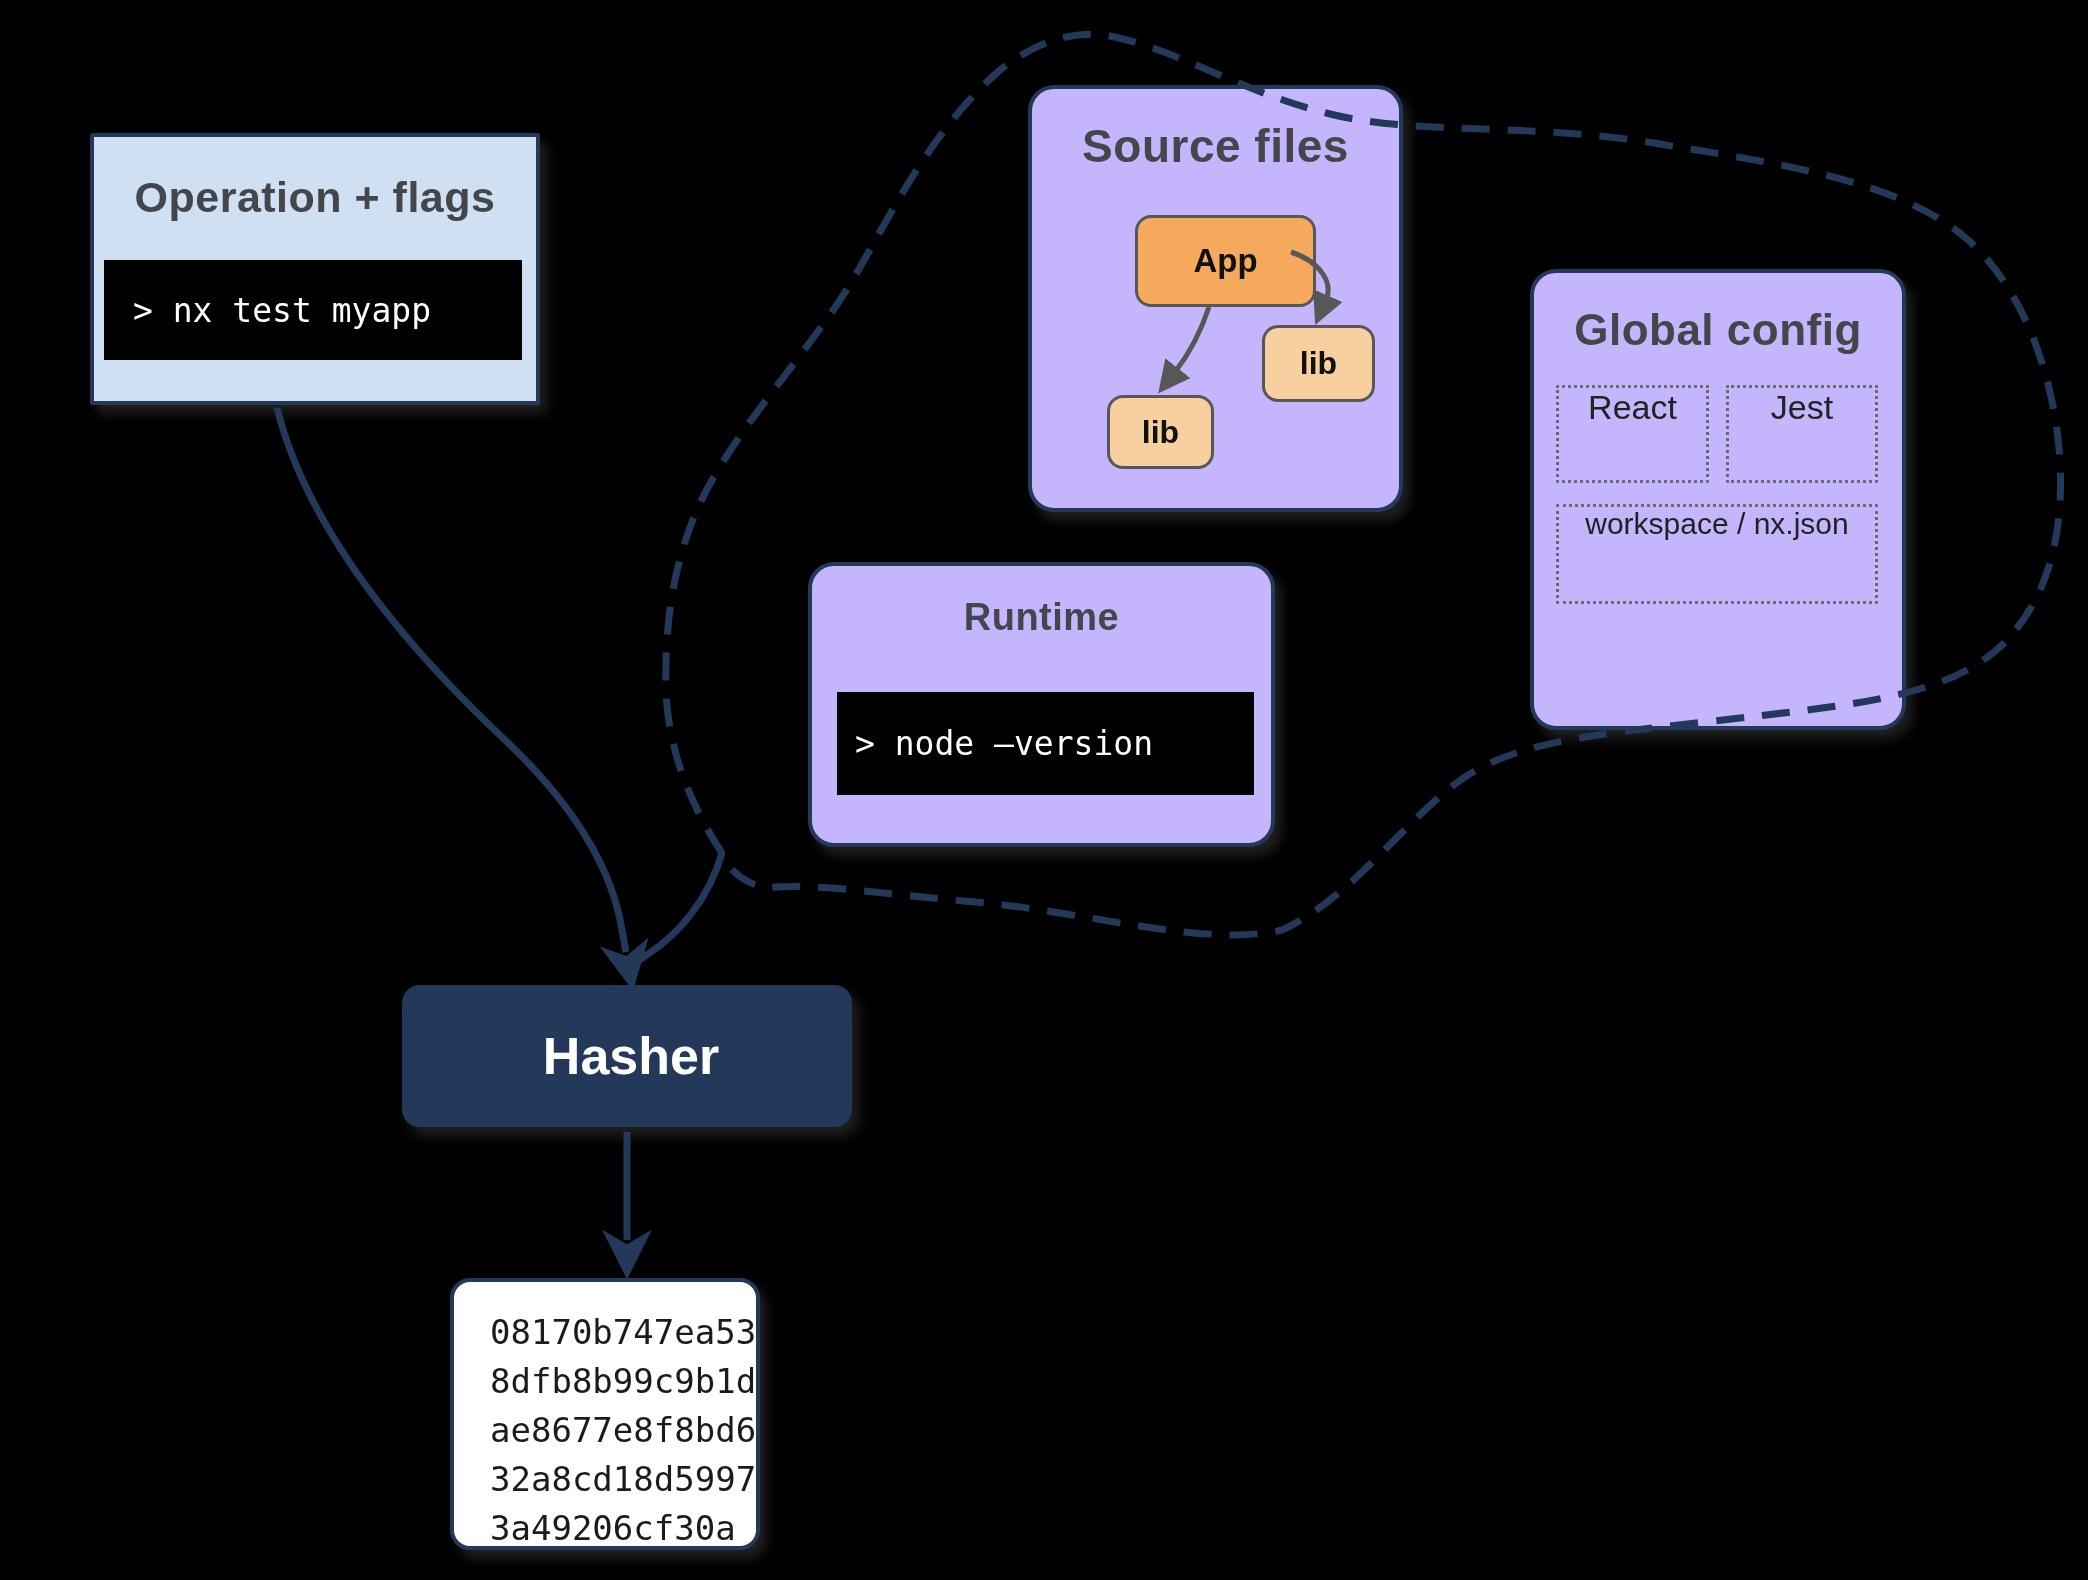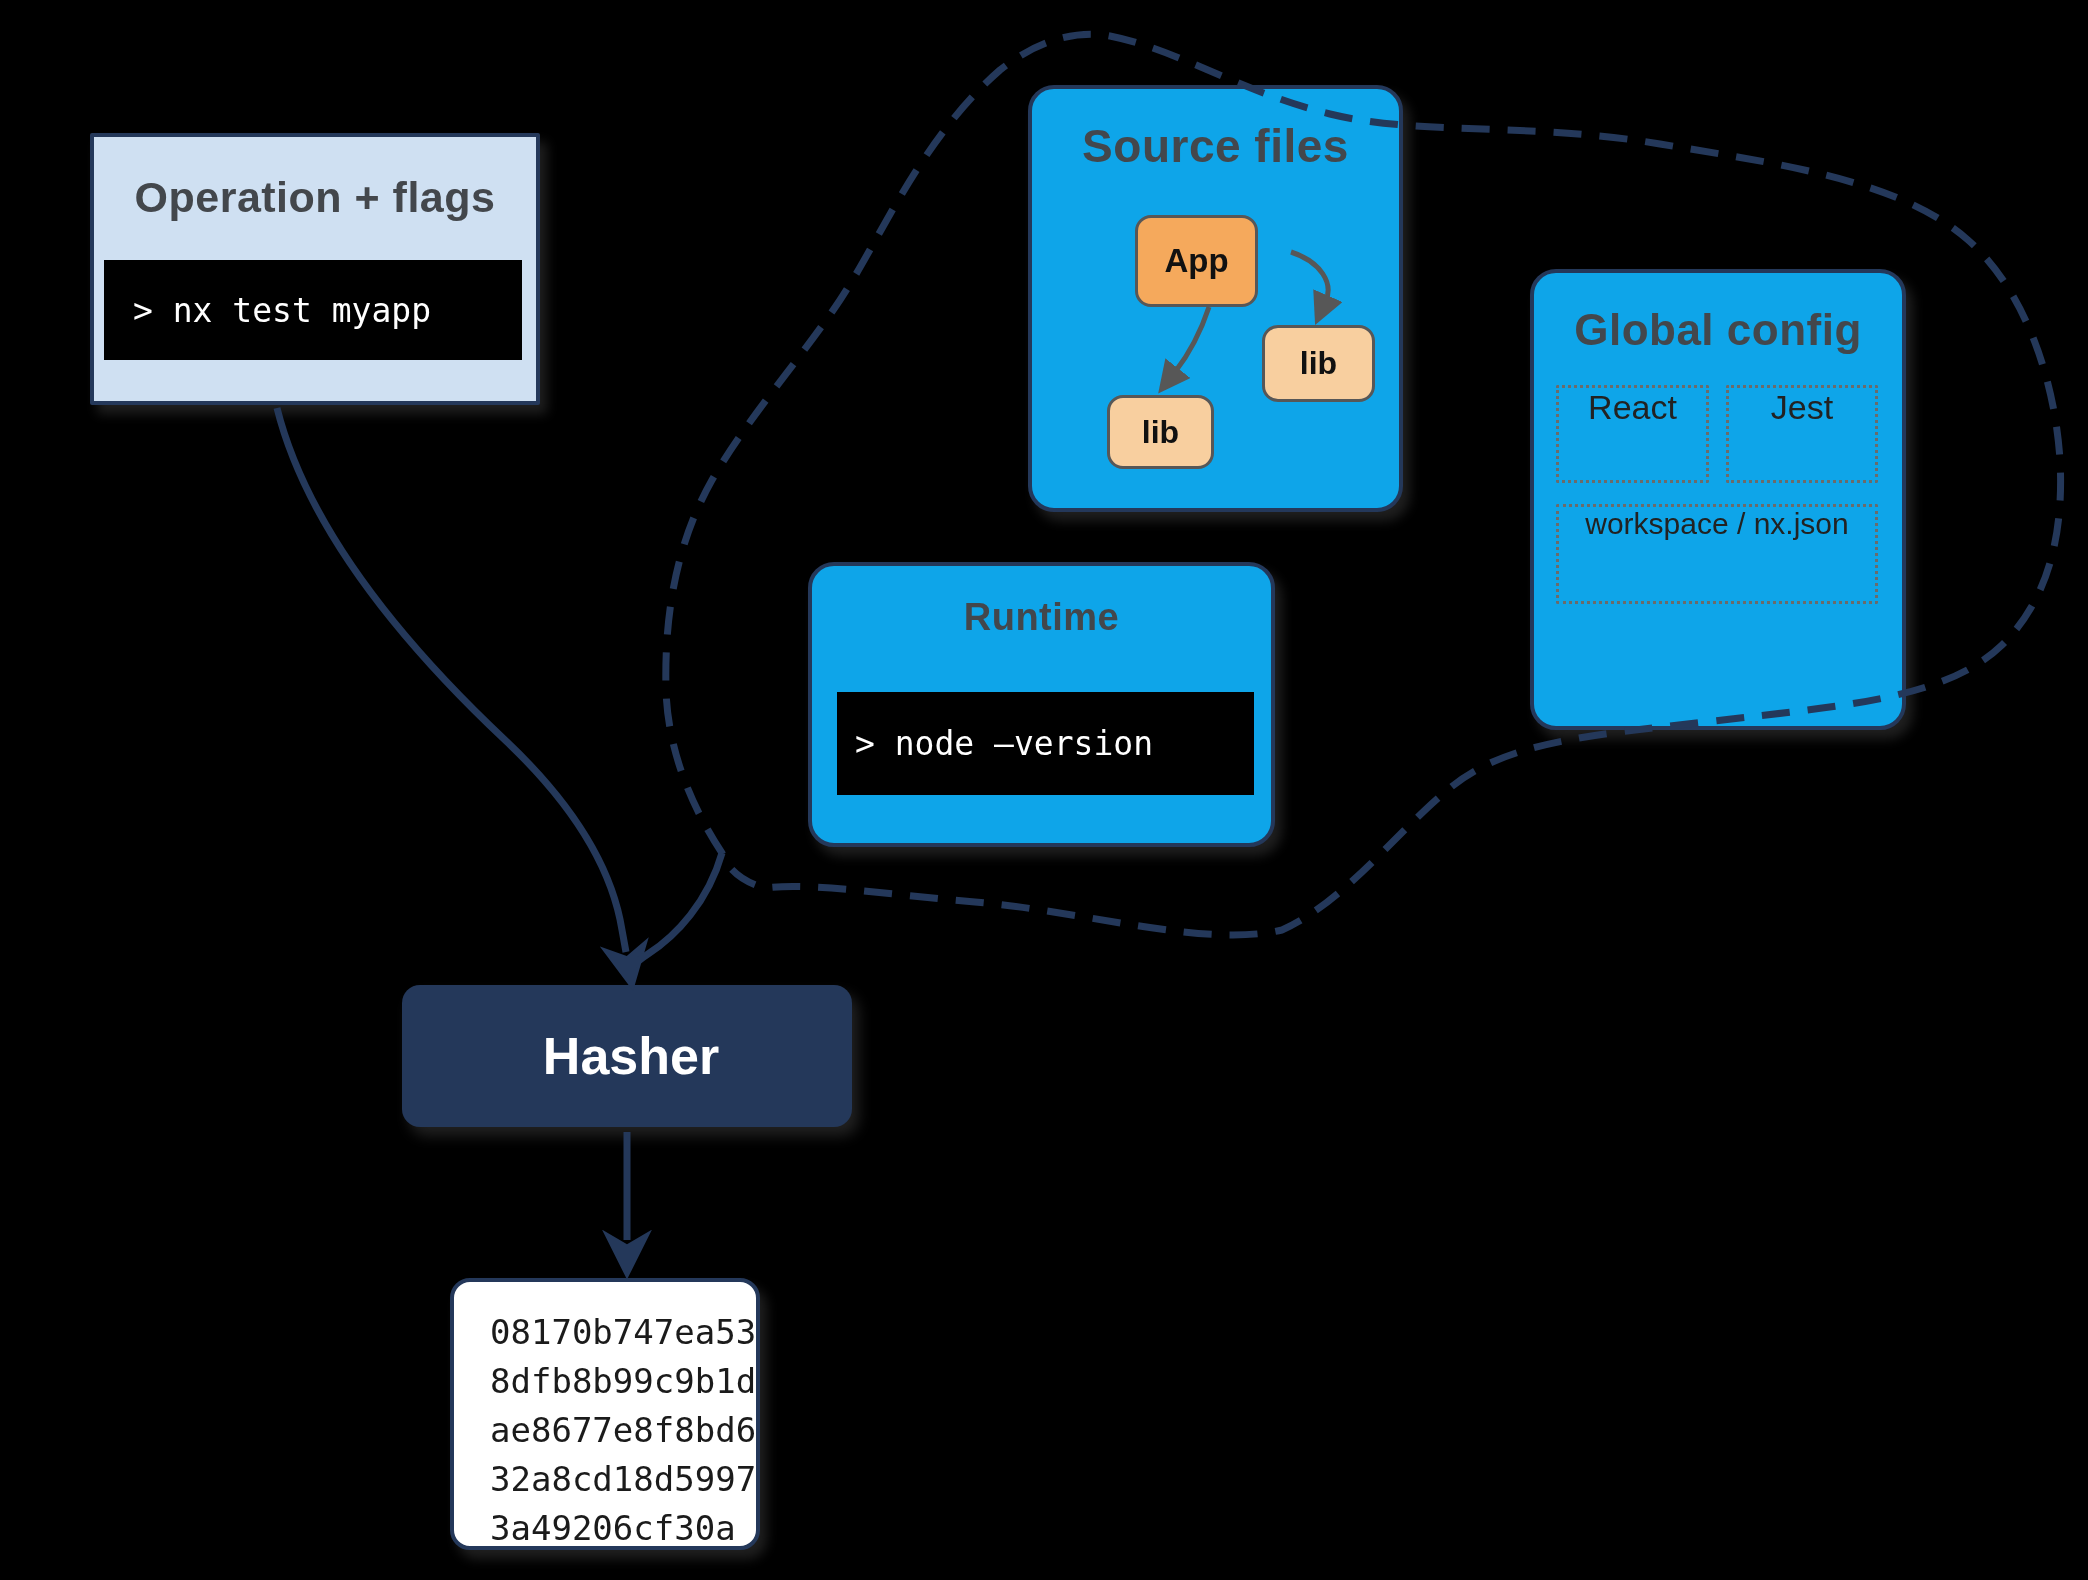--- a/index.html
+++ b/index.html
@@ -1,21 +1,21 @@
 <!DOCTYPE html>
 <html><head>
 <meta charset="utf-8">
 <style>
   html,body{margin:0;padding:0;background:#000;}
   .stage{position:relative;width:2088px;height:1580px;background:#000;overflow:hidden;
          font-family:"Liberation Sans",sans-serif;}
   .box{position:absolute;box-sizing:border-box;border:4px solid #24385a;
        box-shadow:7px 9px 12px rgba(110,110,110,.28);}
   .panel-blue{background:#cfe0f2;border-radius:2px;margin-left:38px;}
-  .panel-peach{background:#0ea5e9;border-radius:26px;}
+  .panel-peach{background:#c4b5fd;border-radius:26px;}
   .box-title{font-weight:bold;color:#43474c;text-align:center;letter-spacing:.5px;}
   .terminal{position:absolute;box-sizing:border-box;background:#000;display:flex;align-items:center;
             font-family:"DejaVu Sans Mono","Liberation Mono",monospace;color:#fff;}
   .node{position:absolute;box-sizing:border-box;border:3px solid #575757;border-radius:16px;
         display:flex;align-items:center;justify-content:center;
         font-weight:bold;color:#111;font-family:"Liberation Sans",sans-serif;}
   .dotted{position:absolute;box-sizing:border-box;border:3px dotted #6b6b6b;border-radius:2px;
           display:flex;justify-content:center;color:#222;}
   .hasher{position:absolute;box-sizing:border-box;background:#24385a;border-radius:18px;
           display:flex;align-items:center;justify-content:center;color:#fff;font-weight:bold;
@@ -32,21 +32,21 @@
 
   <div class="box panel-blue" style="left:52px;top:133px;width:450px;height:272px;">
     <div class="box-title" style="margin-top:36px;font-size:43px;">Operation + flags</div>
     <div class="terminal" style="left:10px;top:123px;width:418px;height:100px;font-size:33px;padding-left:29px;align-items:center;">
       <span>&gt; nx test myapp</span>
     </div>
   </div>
 
   <div class="box panel-peach" style="left:1028px;top:85px;width:375px;height:427px;">
     <div class="box-title" style="margin-top:30px;font-size:46px;">Source files</div>
-    <div class="node" style="left:103px;top:126px;width:123px;height:92px;background:#f5a95c;font-size:33px;">
+    <div class="node" style="left:103px;top:126px;width:181px;height:92px;background:#f5a95c;font-size:33px;">
       <span>App</span>
     </div>
     <div class="node" style="left:230px;top:236px;width:113px;height:77px;background:#f8cf9f;font-size:32px;">
       <span>lib</span>
     </div>
     <div class="node" style="left:75px;top:306px;width:107px;height:74px;background:#f8cf9f;font-size:32px;">
       <span>lib</span>
     </div>
   </div>
 

